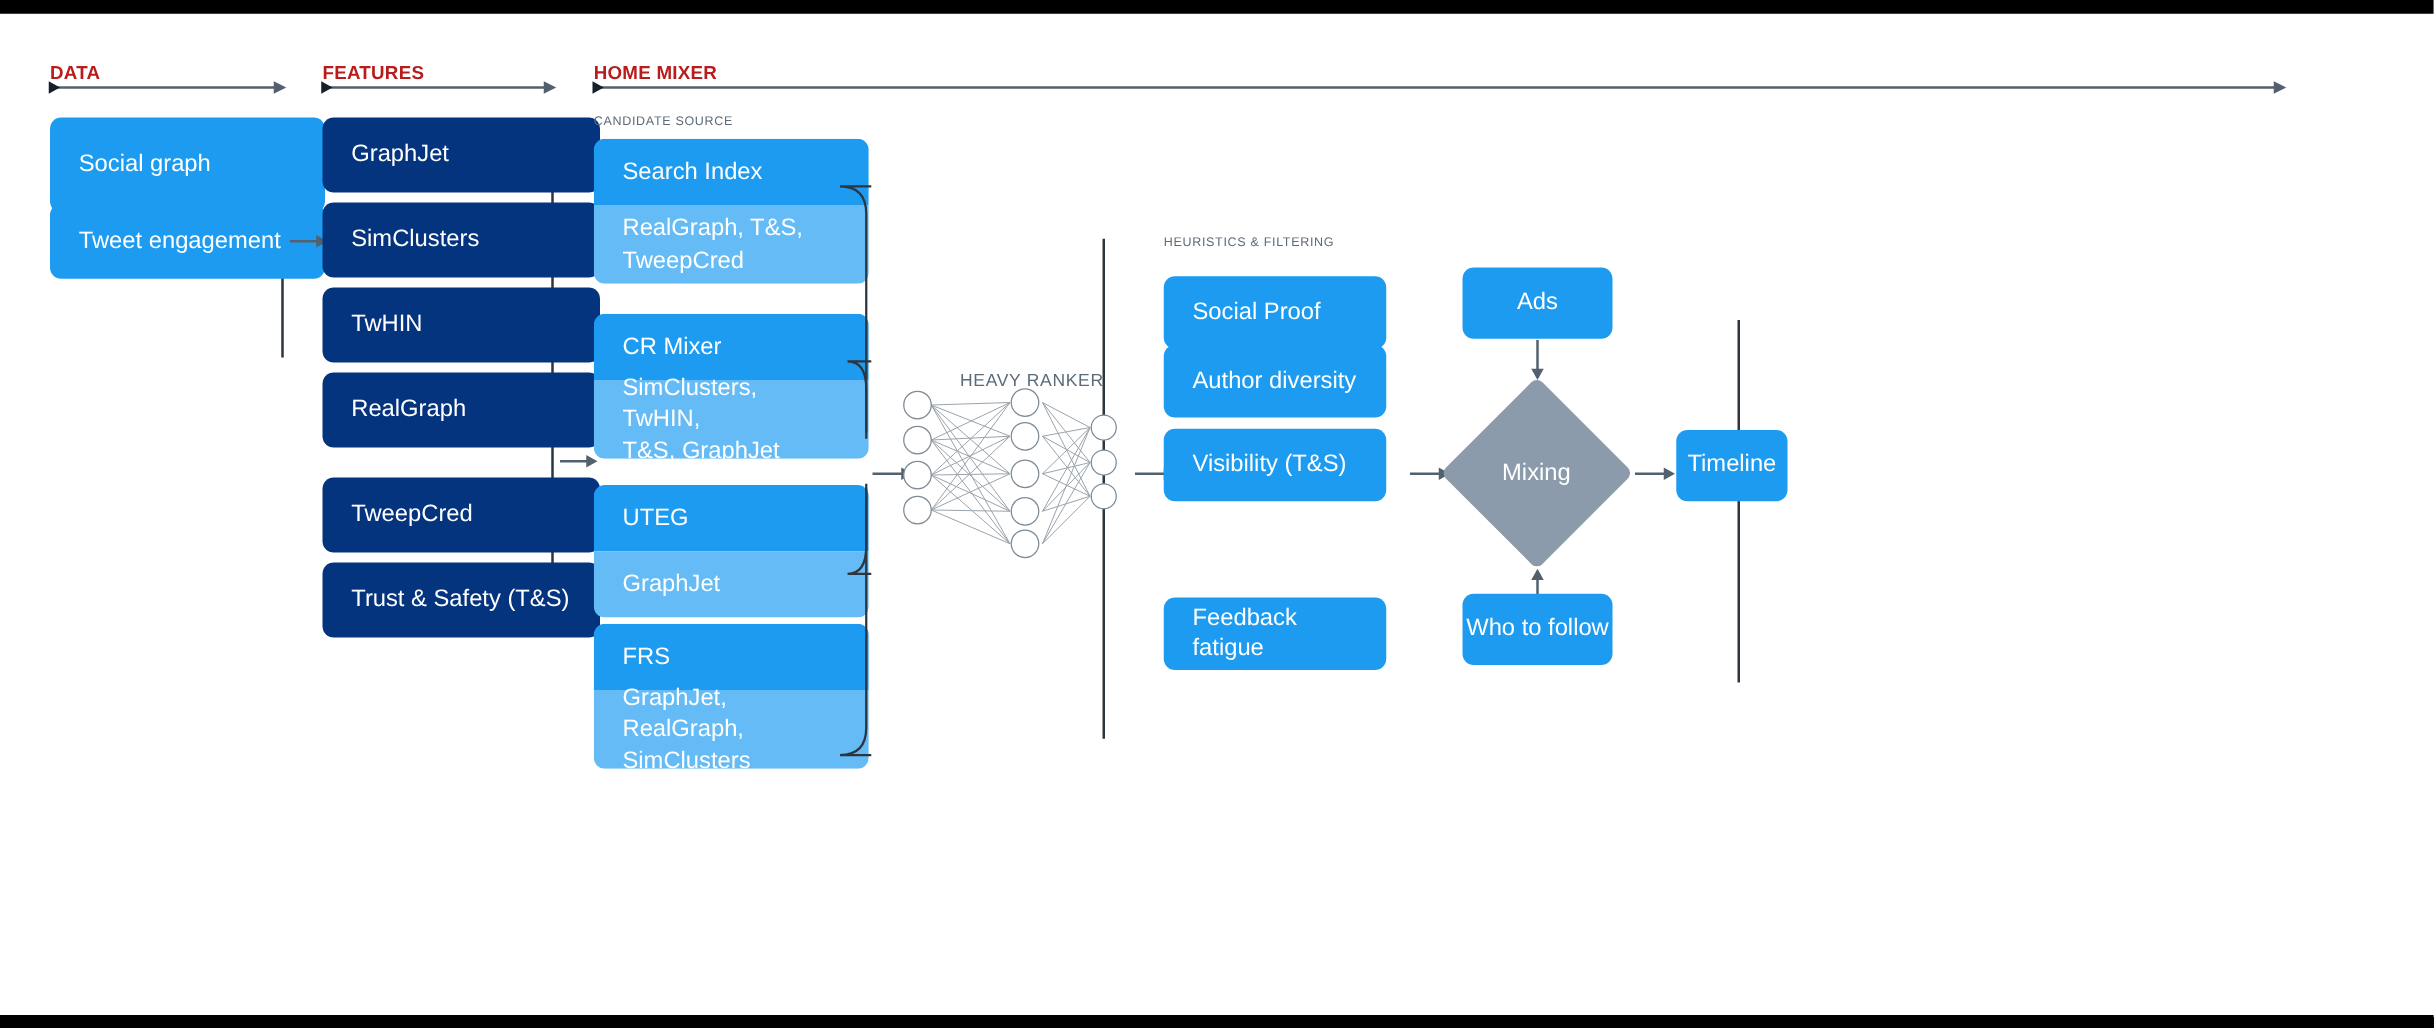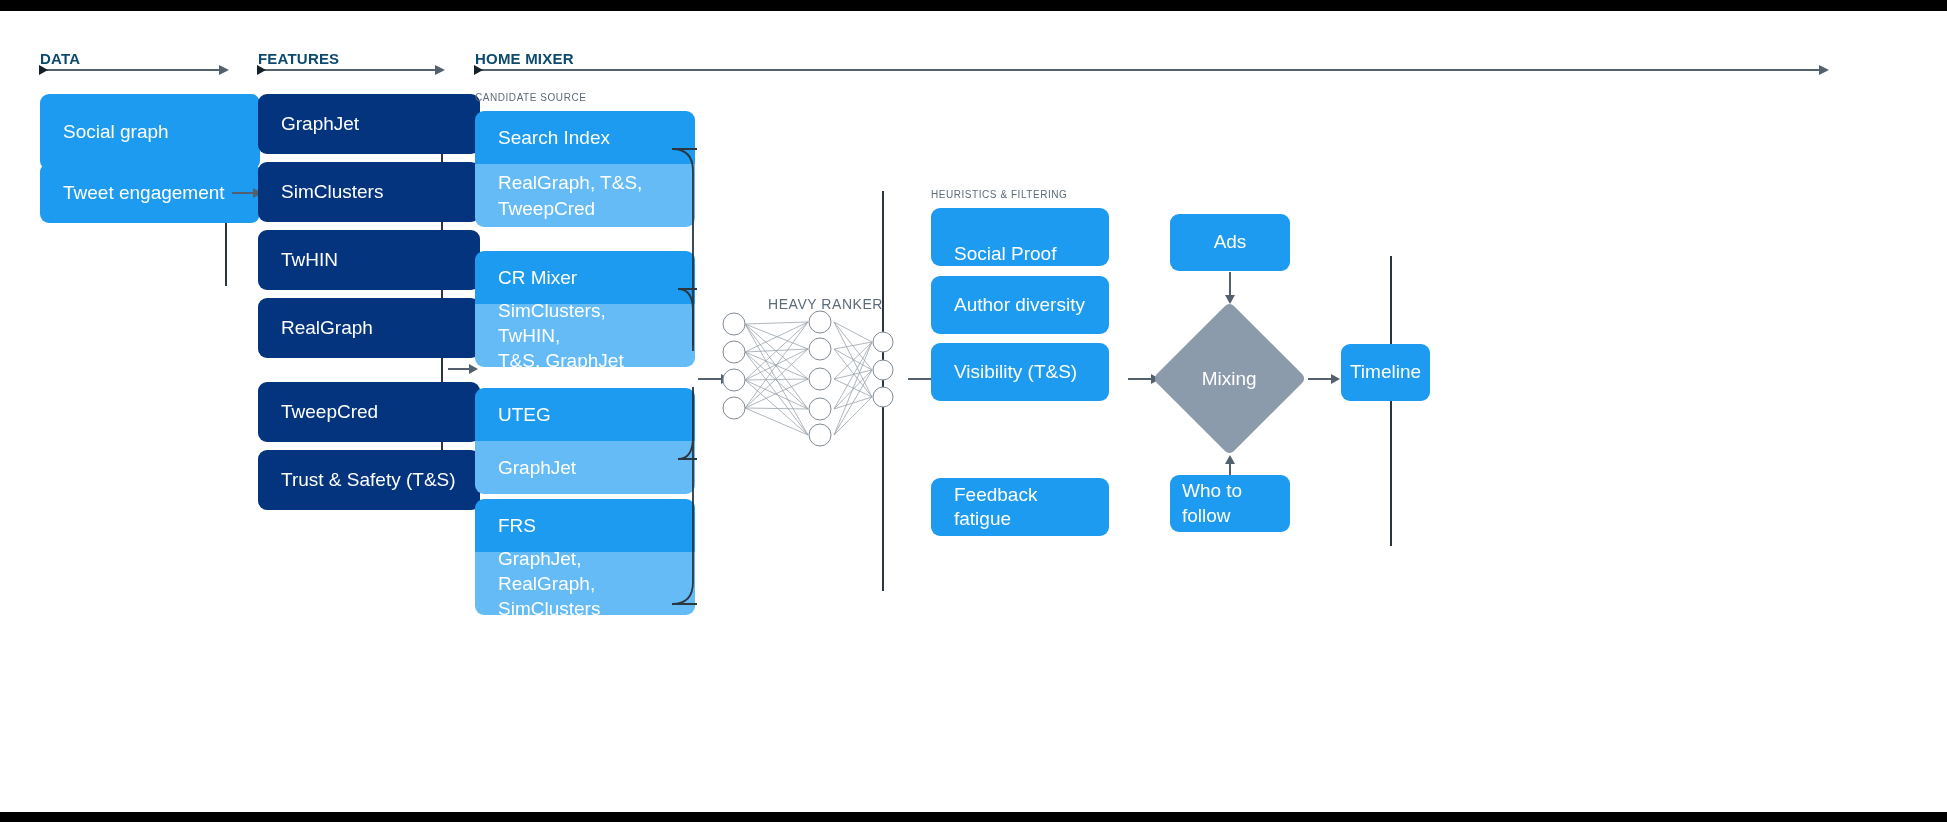--- a/index.html
+++ b/index.html
@@ -8,21 +8,21 @@
     font-family:"Liberation Sans","DejaVu Sans",sans-serif;
     -webkit-font-smoothing:antialiased;
   }
   .bar-top{position:absolute;left:0;top:0;width:1947px;height:11px;background:#000;}
   .bar-bottom{position:absolute;left:0;top:812px;width:1947px;height:10px;background:#000;}
 
   .stage{position:absolute;left:0;top:11px;width:1947px;height:801px;}
 
   
   .sec-label{
-    position:absolute;font-size:15px;font-weight:700;color:#0c4a6e;
+    position:absolute;font-size:15px;font-weight:700;color:#b91c1c;
     letter-spacing:.2px;white-space:nowrap;
   }
   .sec-rule{position:absolute;height:2px;background:#53616e;}
   .sec-rule::before{
     content:"";position:absolute;left:-1px;top:-4px;
     border-left:9px solid #53616e;border-top:5px solid transparent;border-bottom:5px solid transparent;
   }
   .sec-rule::after{
     content:"";position:absolute;right:-9px;top:-4px;
     border-left:10px solid #53616e;border-top:5px solid transparent;border-bottom:5px solid transparent;
@@ -233,21 +233,21 @@
       <circle cx="883" cy="331" r="10"></circle>
         <circle cx="883" cy="359" r="10"></circle>
       <circle cx="883" cy="386" r="10"></circle>
     </g>
   </svg>
 
   <div class="arrow" style="left:908px;top:367px;width:24px;"></div>
 
   <div class="sub-label" style="left:931px;top:178px;">HEURISTICS &amp; FILTERING</div>
 
-  <div class="box lightblue" style="left:931px;top:197px;width:178px;height:58px;align-items:flex-end;">
+  <div class="box lightblue" style="left:931px;top:210px;width:178px;height:58px;">
     <span>Social Proof</span>
   </div>
   <div class="box lightblue" style="left:931px;top:265px;width:178px;height:58px;">
     <span>Author diversity</span>
   </div>
   <div class="box lightblue" style="left:931px;top:332px;width:178px;height:58px;">
     <span>Visibility (T&amp;S)</span>
   </div>
   <div class="box lightblue" style="left:931px;top:467px;width:178px;height:58px;">
     <span>Feedback fatigue</span>
@@ -264,17 +264,17 @@
     <span>Mixing</span>
   </div>
 
   <div class="arrow" style="left:1308px;top:367px;width:24px;"></div>
 
   <div class="box lightblue" style="left:1341px;top:333px;width:89px;height:57px;justify-content:center;padding:0;">
     <span>Timeline</span>
   </div>
 
   <div class="arrow-v up" style="left:1229px;top:452px;height:23px;"></div>
-  <div class="box lightblue" style="left:1170px;top:464px;width:120px;height:57px;justify-content:center;padding:12px;">
+  <div class="box lightblue" style="left:1170px;top:464px;width:120px;height:57px;justify-content:center;padding:0;">
     <span>Who to follow</span>
   </div>
 
 </div>
 
 </body></html>

